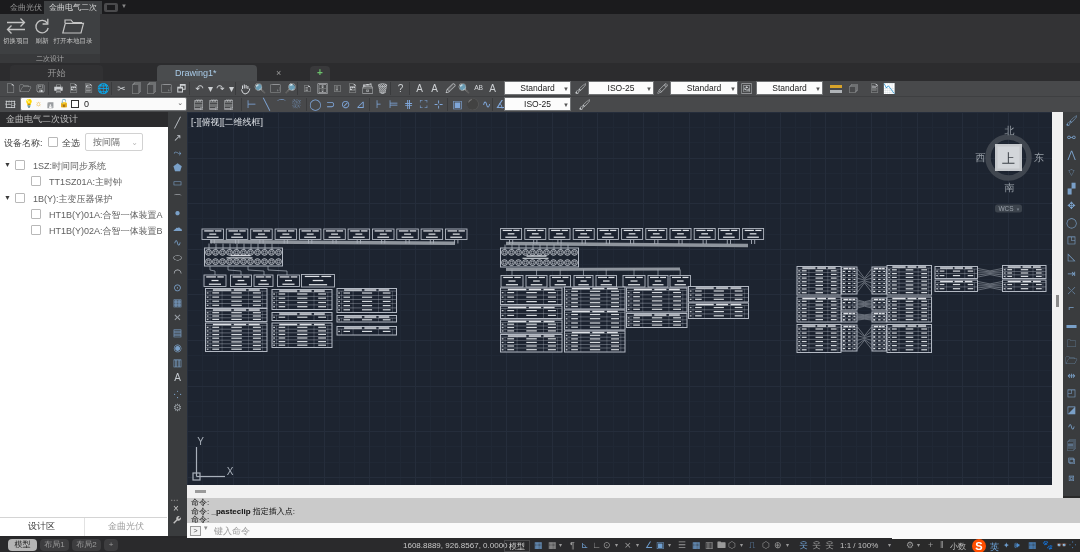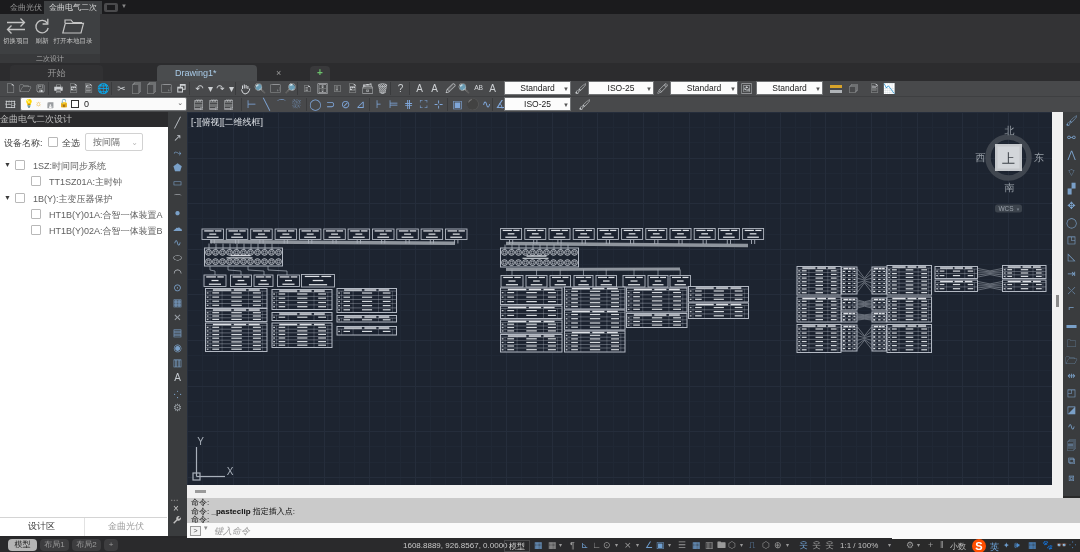--- a/index.html
+++ b/index.html
@@ -18,21 +18,21 @@
 #dtabrow { left:0; top:63px; width:1080px; height:18px; background:#2c2c2e;padding-left:18px; }
 .dtab { position:absolute; top:2px; height:16px; font-size:9px; line-height:16px; color:#9a9a9a; text-align:center; }
 .dtab.active { background:#4a4c4e; color:#e2e2e2; text-align:left; padding-left:18px; }
 #tb1 { left:0; top:81px; width:1080px; height:16px; background:#48494b; border-bottom:1px solid #3e3f41;}
 #tb2 { left:0; top:97px; width:1080px; height:15px; background:#48494b; }
 .ico { position:absolute; font-size:10px; line-height:13px; text-align:center; color:#cdd0d3; width:13px; }
 .sep { position:absolute; width:1px; background:#3a3b3d; height:13px; }
 .combo { position:absolute; background:#fcfcfc; border:1px solid #727476; height:14px; font-size:8.5px; color:#1a1a1a; line-height:12px; text-align:center; }
 .combo i { position:absolute; right:1px; top:1px; color:#555; font-size:6px; font-style:normal; }
 #lpanel { left:0; top:112px; width:168px; height:424px; background:#ffffff; }
-#lptitle { position:absolute; left:0; top:0; width:168px; height:15px; background:#2b2b2d; color:#bdbdbd; font-size:9px; line-height:15px; }
+#lptitle { position:absolute; left:0; top:0; width:168px; height:15px; background:#2b2b2d; color:#bdbdbd; font-size:9px; line-height:15px; padding-left:6px; }
 .cbx { position:absolute; width:10px; height:10px; border:1px solid #b8b8b8; background:#fff; border-radius:1px;}
 .ltext { position:absolute; font-size:9px; color:#5f5f5f; white-space:nowrap; }
 #lptabs { position:absolute; left:0; top:405px; width:167px; height:19px; border-top:1px solid #d4d4d4; background:#fff; }
 #lptabs .t { position:absolute; top:0; height:19px; font-size:9px; line-height:17px; text-align:center; }
 #vtl { left:168px; top:112px; width:19px; height:386px; background:#3a3c3e; }
 #vtr { left:1063px; top:112px; width:17px; height:384px; background:#3a3c3e; }
 #canvas { left:187px; top:112px; width:865px; height:373px; background:#1d2430; overflow:hidden;
   background-image:
     repeating-linear-gradient(to right, #252d3b 0 1px, rgba(0,0,0,0) 1px 45.6px),
     repeating-linear-gradient(to bottom, #252d3b 0 1px, rgba(0,0,0,0) 1px 45.6px),
@@ -1753,21 +1753,21 @@
   <div style="position:absolute;left:3px;top:-1px;color:#808080;font-size:5px;letter-spacing:1px;">▪▪▪</div>
   <div style="position:absolute;left:5px;top:5px;color:#c6c6c6;font-size:10px;">×</div>
   <svg style="position:absolute;left:4px;top:17px;" width="10" height="10" viewBox="0 0 10 10">
         <path d="M7.8 1.2 A2.6 2.6 0 0 0 4.4 4.6 L1.2 7.8 L2.2 8.8 L5.4 5.6 A2.6 2.6 0 0 0 8.8 2.2 L7 4 L6 3 Z" fill="#c0c0c0"></path>
       </svg>
 </div>
 <div class="abs" id="cmd">命令:<br>命令: <b>_pasteclip</b> 指定插入点:<br>命令:</div>
 <div class="abs" id="cmdin">
   <div style="position:absolute;left:3px;top:3px;width:11px;height:10px;background:#f2f2f2;border:1px solid #9a9a9a;color:#555;font-size:7px;line-height:8px;text-align:center;">&gt;</div>
   <div style="position:absolute;left:17px;top:1px;color:#8a8a8a;font-size:7px;">▾</div>
-  <div style="position:absolute;left:27px;top:2px;color:#9b9b9b;font-size:9px;font-style:italic;">键入命令</div>
+  <div style="position:absolute;left:27px;top:2px;color:#9b9b9b;font-size:9px;">键入命令</div>
 </div>
 
 <div class="abs" id="blk"></div>
 <div class="abs" id="statusbar">
 <div class="mtab" style="left:8px;width:29px;background:#b4b4b4;color:#1a1a1a;">模型</div>
 <div class="mtab" style="left:40px;width:29px;background:#3d3d3f;">布局1</div>
 <div class="mtab" style="left:72px;width:29px;background:#3d3d3f;">布局2</div>
 <div class="mtab" style="left:104px;width:14px;background:#3d3d3f;">+</div>
 <div class="stext" style="left:403px;top:4px;">1608.8889, 926.8567, 0.0000</div>
 <div style="position:absolute;left:504px;top:2px;width:26px;height:12px;border:1px solid #4a4a4c;color:#d6d6d6;font-size:8px;line-height:11px;text-align:center;">模型</div>

